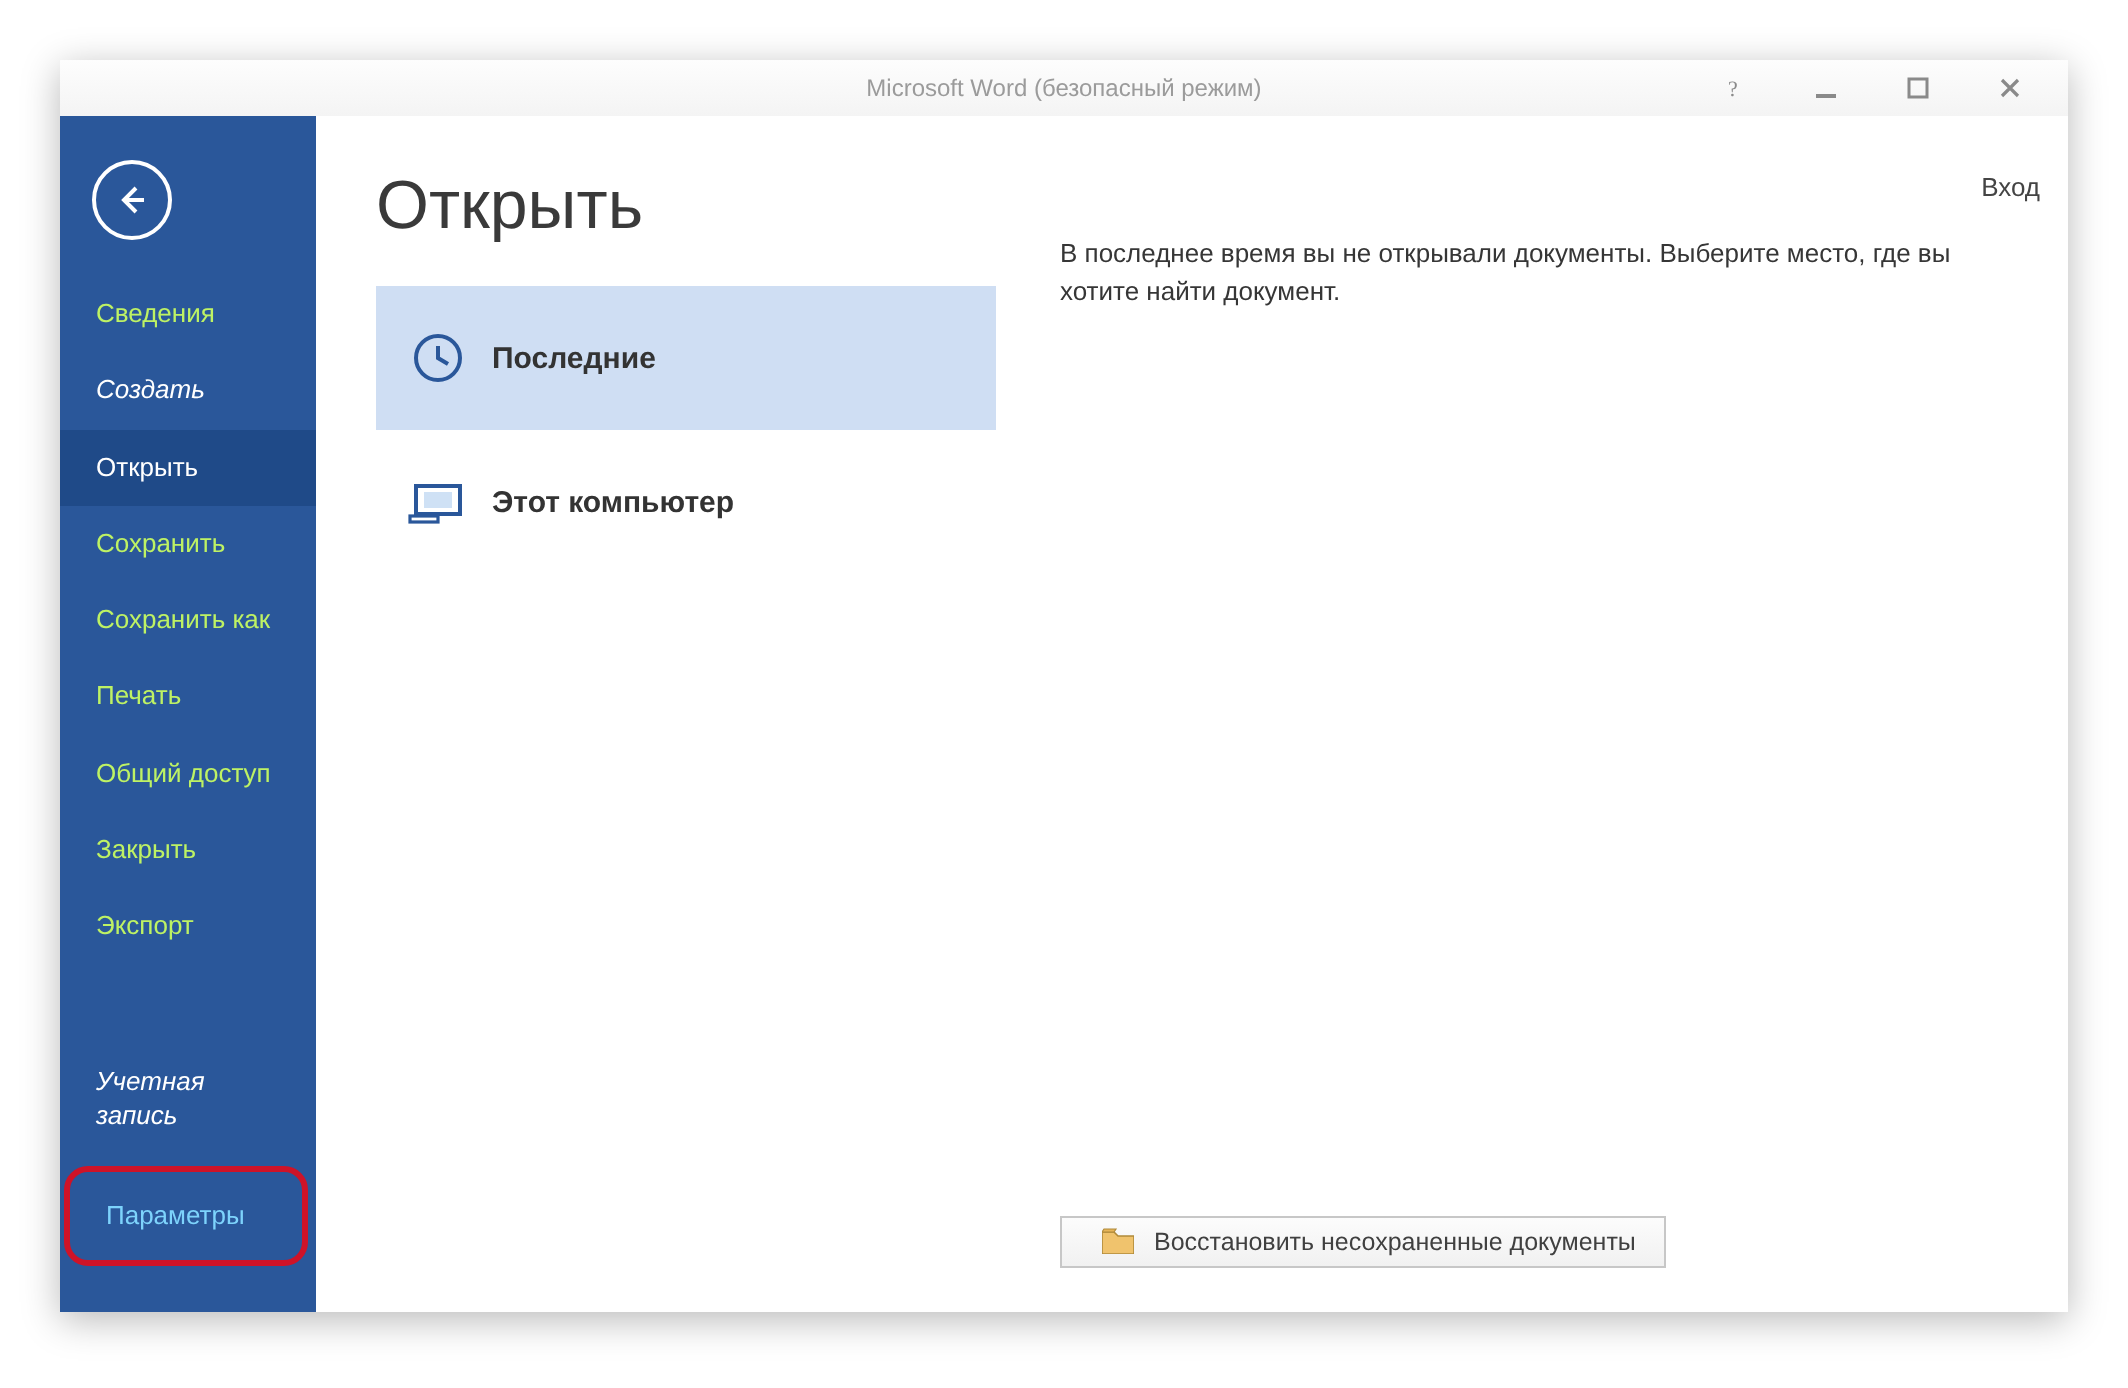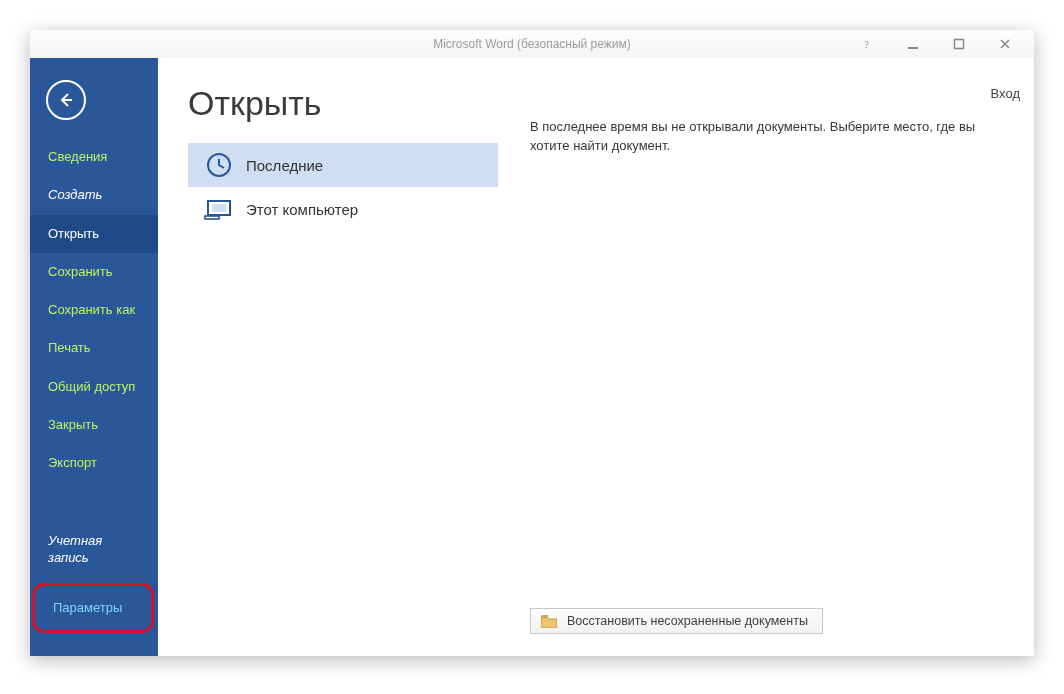--- a/index.html
+++ b/index.html
@@ -55,38 +55,38 @@
   .signin {
     position: absolute; right: 44px; top: 86px; font-size: 13px; color: #444;
   }
   .content { flex: 1; display: flex; padding: 0 0 0 30px; min-height: 0; }
   .left-col { width: 310px; padding-top: 26px; }
   .page-title {
     font-size: 34px; font-weight: 300; color: #3a3a3a; margin-bottom: 20px;
   }
   .place-list { display: flex; flex-direction: column; }
   .place {
-    display: flex; align-items: center; height: 44px; padding: 0 14px;
-    cursor: pointer; color: #333;
+    display: flex; align-items: center; height: 72px; padding: 0 14px;
+    cursor: pointer; color: #333; font-weight: bold;
   }
   .place.selected { background: #cfdef3; }
   .place .icon { width: 34px; display: flex; justify-content: center; }
   .place .label { font-size: 15px; margin-left: 10px; }
   .right-col {
     flex: 1; padding: 60px 22px 0 32px; display: flex; flex-direction: column;
     position: relative;
   }
   .hint { font-size: 13px; color: #363636; line-height: 1.45; }
   .recover-bar {
     position: absolute; bottom: 22px; left: 32px;
   }
   .recover-btn {
-    display: inline-flex; align-items: flex-end; gap: 10px;
+    display: inline-flex; align-items: flex-start; gap: 10px;
     border: 1px solid #c7c7c7; background: linear-gradient(#fcfcfc,#f1f1f1);
-    padding: 5px 14px 5px 10px; font-size: 12.5px; color: #404040; cursor: pointer;
+    padding: 5px 14px 5px 20px; font-size: 12.5px; color: #404040; cursor: pointer;
   }
   .folder-icon { width: 16px; height: 13px; }
 </style>
 </head>
 <body>
 
 <div class="window">
   <div class="frame">
 
     <div class="titlebar">

